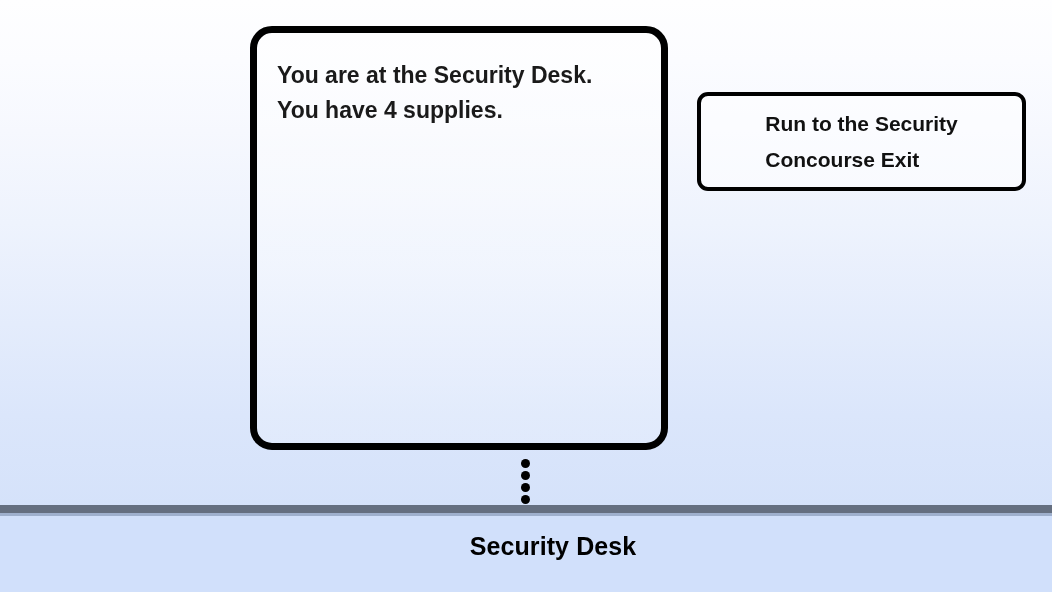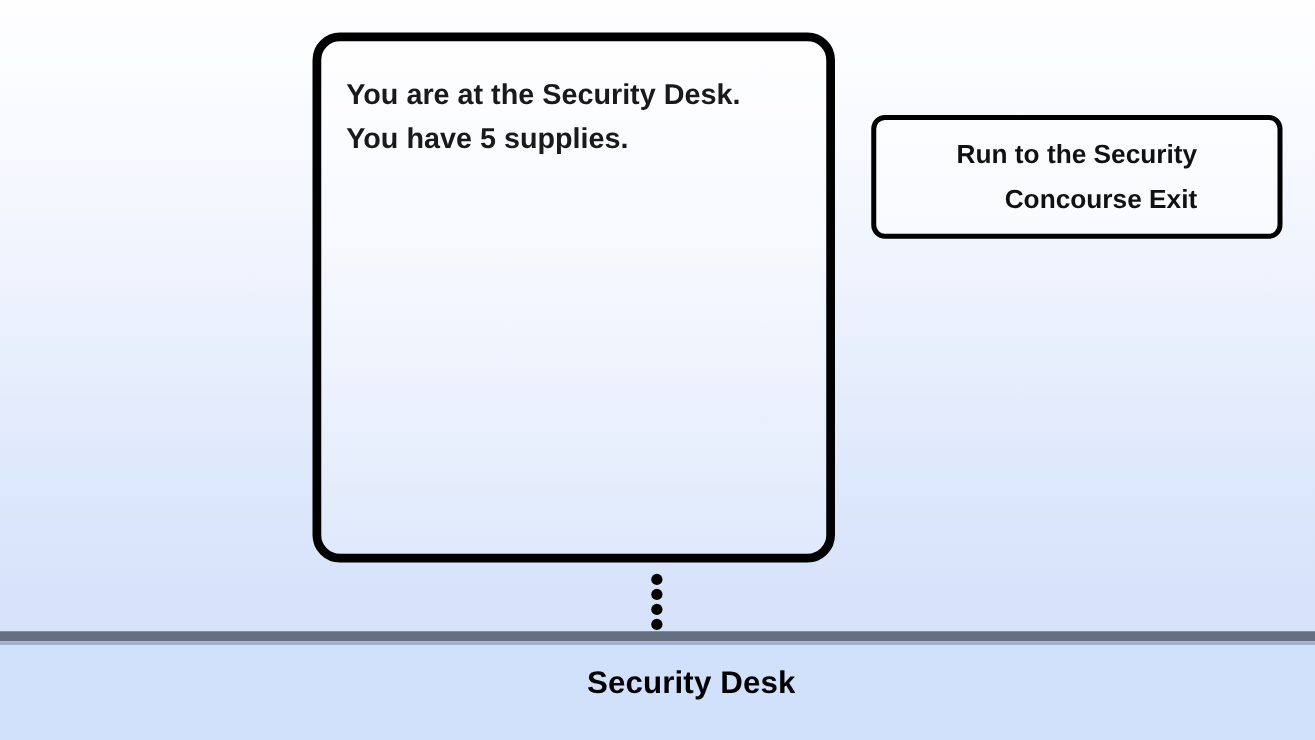--- a/index.html
+++ b/index.html
@@ -135,42 +135,42 @@
     top: 92px;
     width: 329px;
     height: 99px;
     box-sizing: border-box;
     border: 4px solid #000000;
     border-radius: 11px;
     background: rgba(255,255,255,0.52);
     display: flex;
     align-items: center;
     justify-content: center;
-    text-align: right;
+    text-align: left;
     cursor: pointer;
   }
   .action-button-label {
     font-size: 21px;
     font-weight: bold;
     line-height: 36px;
     color: #111111;
     padding: 0 18px;
     white-space: pre-line;
   }
 </style>
 </head>
 <body>
 
 <div id="scene">
 
   <div class="sky"></div>
 
   <div class="panel">
     <div class="panel-text">You are at the Security Desk.
-You have 5 supplies.</div>
+You have 4 supplies.</div>
   </div>
 
   <div class="tail">
     <span class="dot"></span>
     <span class="dot"></span>
     <span class="dot"></span>
     <span class="dot"></span>
   </div>
 
   <div class="action-button">

